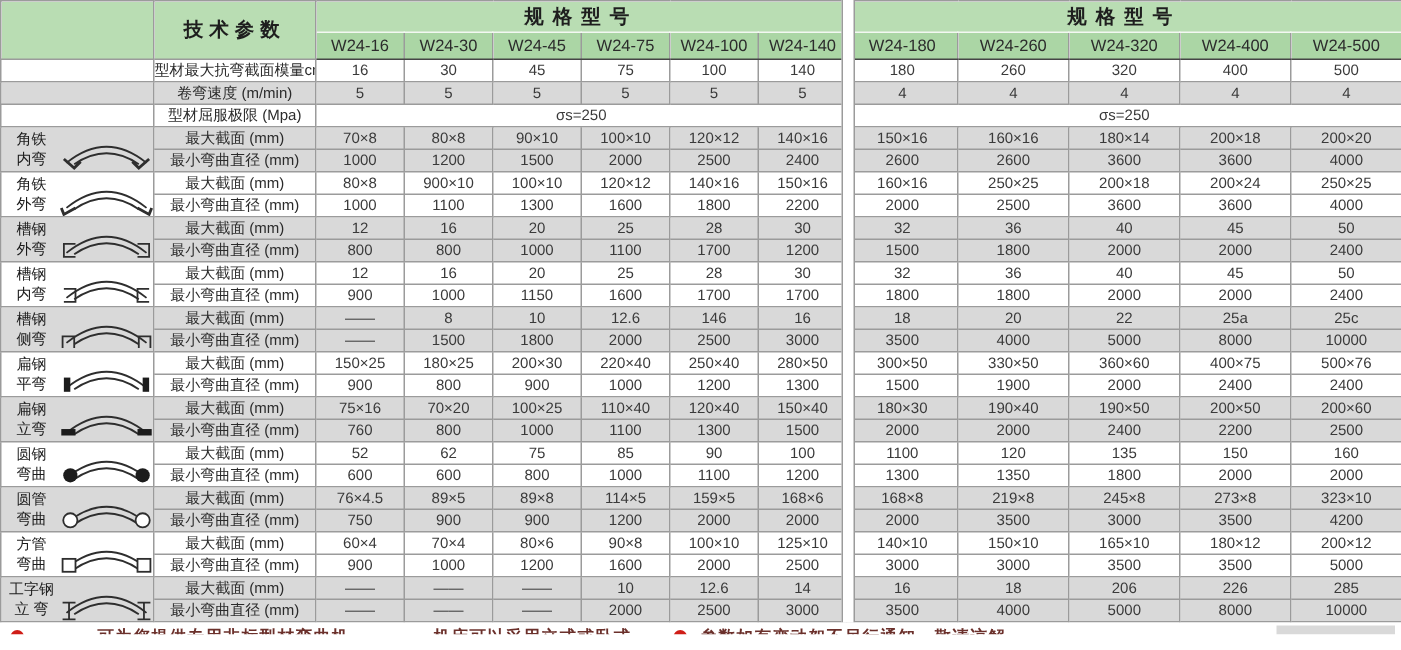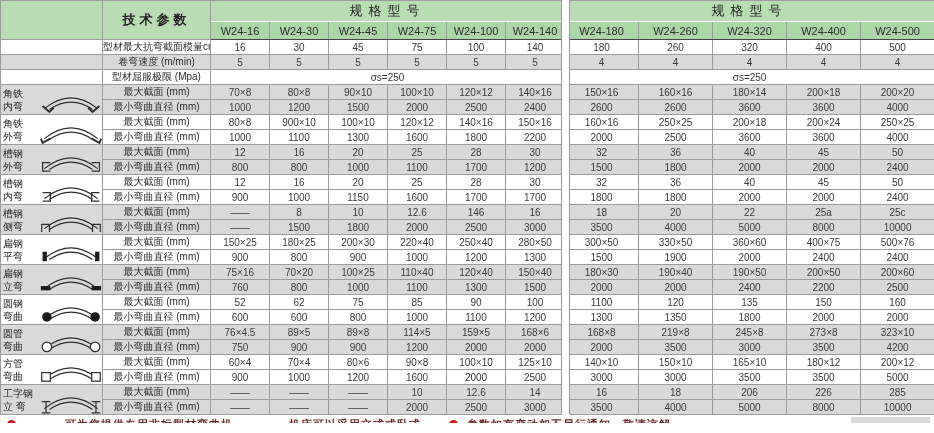--- a/index.html
+++ b/index.html
@@ -7,27 +7,27 @@
     position:relative;width:934px;height:423px;background:#fff;overflow:hidden;
     font-family:"Liberation Sans",sans-serif;
     --header-green:#b9ddb3;--model-green:#abd6a5;--row-gray:#d9d9d9;--row-white:#ffffff;
     --bullet-red:#cf1d17;--note-text:#6b302b;--grid:#9b9b9b;--grid-dark:#5e5e5e;--ink:#3a3a3a;
   }
   table{border-collapse:collapse;table-layout:fixed;width:934px;position:absolute;left:0;top:0;}
   td{border:1px solid var(--grid);padding:0;overflow:hidden;white-space:nowrap;vertical-align:middle;}
   tr.h1{height:21px;} tr.h2{height:18px;margin-top:40px;} tr.dr{height:15px;}
   .green{background:var(--header-green);}
   .corner{font-weight:bold;font-size:13px;letter-spacing:4px;text-align:center;color:#1e1e1e;}
-  .spech{font-weight:normal;font-size:13px;letter-spacing:6px;text-align:center;color:#1e1e1e;border-bottom:1px solid #f3f8f2;}
+  .spech{font-weight:bold;font-size:13px;letter-spacing:6px;text-align:center;color:#1e1e1e;border-bottom:1px solid #f3f8f2;}
   .model{background:var(--model-green);text-align:center;font-size:11px;color:#2c2c2c;border-bottom:1px solid #454545;}
   .gray{background:var(--row-gray);} .white{background:var(--row-white);}
   .val{text-align:center;font-size:10px;color:var(--ink);}
   .plabel{text-align:center;font-size:10px;color:#2b2b2b;}
   .gt{border-top-color:var(--grid-dark);}
-  .glabel{padding:0;}
+  .glabel{padding:0;text-align:center;}
   .gwrap{display:flex;align-items:center;height:100%;}
   .gname{width:36px;font-size:10px;line-height:1.3;color:#1b1b1b;padding-left:2px;}
   .gicon{flex:1;}
   .gicon svg{display:block;width:62px;height:28px;margin:0 auto;}
   .arc{fill:none;stroke:#2e2e2e;stroke-width:1.4;}
   .w2{stroke-width:2.2;}
   .fillshape{fill:#1c1c1c;stroke:none;}
   .open{fill:#ffffff;stroke:#2e2e2e;stroke-width:1.4;}
   .divider{position:absolute;left:561px;top:0;width:7px;height:415px;background:#fff;
     border-left:1px solid var(--grid);border-right:1px solid var(--grid);}

